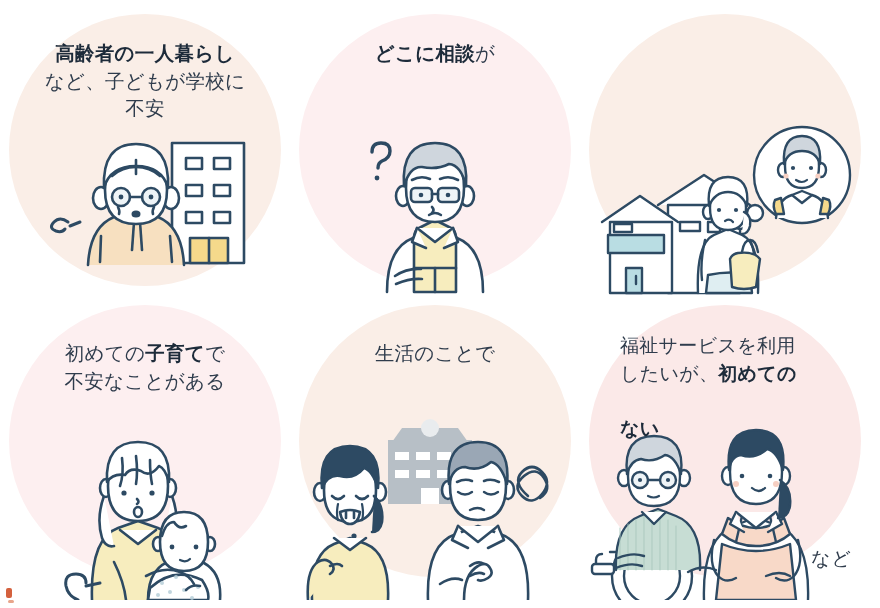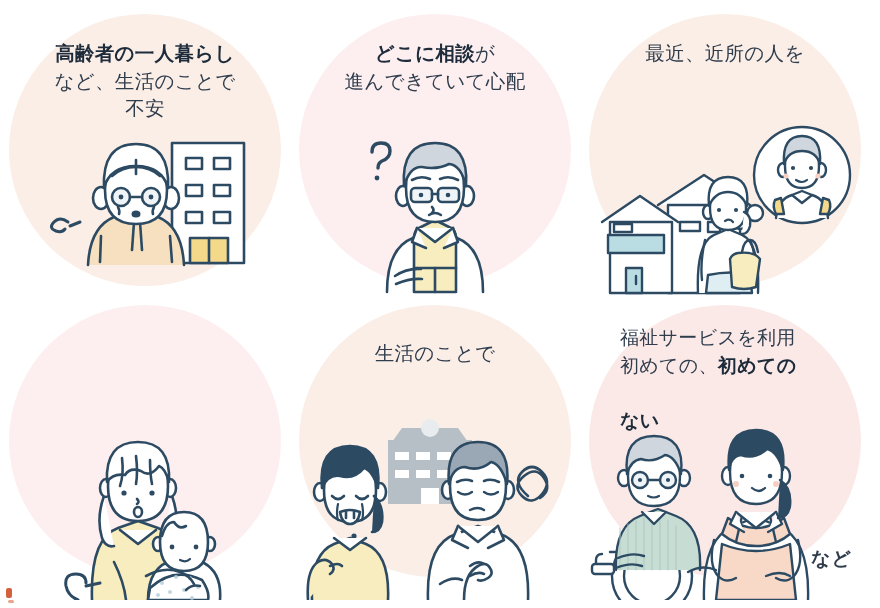--- a/index.html
+++ b/index.html
@@ -57,39 +57,39 @@
     letter-spacing: 0.3px;
     z-index: 4;
     padding: 0 2px;
     box-sizing: border-box;
   }
   .caption .b { font-weight: 700; color: #1d2b3a; }
   .caption .n { font-weight: 400; }
 
   
   .cap-left { text-align: left; padding-left: 40px; }
-  .cap-6 { top: 24px; font-size: 19px; line-height: 1.46; }
+  .cap-6 { top: 32px; font-size: 19px; line-height: 1.46; }
 
   
   .art {
     position: absolute;
     left: 0; top: 0;
     width: 290px;
     height: 300px;
     z-index: 3;
     pointer-events: none;
   }
 
   .etc-label {
     position: absolute;
     right: 18px;
     bottom: 28px;
     font-size: 19px;
     color: #2f3c4c;
-    font-weight: 700;
+    font-weight: 400;
     letter-spacing: 1px;
     z-index: 6;
   }
 
   .corner-mark {
     position: absolute;
     left: 4px;
     bottom: 2px;
     width: 16px;
     height: 22px;
@@ -98,21 +98,21 @@
 </style>
 </head>
 <body>
 
 <div class="board">
 
   <div class="cell r0 c0">
     <div class="circle" style="background:#faeee7"></div>
     <div class="caption">
       <span class="b">高齢者の一人暮らし</span><br>
-      <span class="n">など、生活のことで</span><br>
+      <span class="n">など、子どもが学校に</span><br>
       <span class="n">不安</span>
     </div>
     <svg class="art" viewBox="0 0 290 300">
       <g fill="none" stroke="#2d4a63" stroke-width="2.6" stroke-linecap="round" stroke-linejoin="round">
 
         <rect x="172" y="143" width="72" height="120" fill="#ffffff"></rect>
         <rect x="186" y="158" width="16" height="11" fill="#ffffff"></rect>
         <rect x="214" y="158" width="16" height="11" fill="#ffffff"></rect>
         <rect x="186" y="185" width="16" height="11" fill="#ffffff"></rect>
         <rect x="214" y="185" width="16" height="11" fill="#ffffff"></rect>
@@ -152,21 +152,20 @@
         <path d="M68 222 q-8 -6 -14 0 q-6 6 2 9 q6 2 9 -2" stroke-width="3"></path>
         <path d="M70 226 l10 -4" stroke-width="3"></path>
       </g>
     </svg>
   </div>
 
   <div class="cell r0 c1">
     <div class="circle" style="background:#fdeff0"></div>
     <div class="caption">
       <span class="b">どこに相談</span><span class="n">が</span><br>
-      <span class="n">進んできていて心配</span>
     </div>
     <svg class="art" viewBox="0 0 290 300">
       <g fill="none" stroke="#2d4a63" stroke-width="2.6" stroke-linecap="round" stroke-linejoin="round">
 
         <path d="M82 152 q0 -9 9 -9 q9 0 9 8 q0 7 -8 10 q-4 2 -4 7" stroke-width="3.4"></path>
         <circle cx="87" cy="178" r="2.4" fill="#2d4a63" stroke="none"></circle>
 
         <path d="M97 292 q0 -44 26 -54 l22 -9 l22 9 q26 10 26 54" fill="#ffffff"></path>
 
         <path d="M124 239 q0 -6 3 -10 l18 -9 l18 9 q3 4 3 10 v53 h-42z" fill="#f7edbe"></path>
@@ -198,21 +197,21 @@
 
         <path d="M139 215 q6 -4 12 0" stroke-width="2.4"></path>
         <path d="M142 207 q3 3 0 6"></path>
       </g>
     </svg>
   </div>
 
   <div class="cell r0 c2">
     <div class="circle" style="background:#faeee7"></div>
     <div class="caption">
-      <span class="n">最近、近所の人を</span><br>
+      <br>
     </div>
     <svg class="art" viewBox="0 0 290 300">
       <g fill="none" stroke="#2d4a63" stroke-width="2.4" stroke-linecap="round" stroke-linejoin="round">
 
         <path d="M78 205 l46 -30 l46 30" fill="#ffffff"></path>
         <rect x="88" y="205" width="72" height="88" fill="#ffffff"></rect>
         <rect x="100" y="222" width="20" height="9" fill="#ffffff"></rect>
         <rect x="128" y="222" width="12" height="10" fill="#ffffff"></rect>
 
         <path d="M22 222 l38 -26 l38 26" fill="#ffffff"></path>
@@ -255,20 +254,24 @@
         <path d="M164 212 q8 4 6 14 q-2 8 -8 8" fill="#ffffff"></path>
         <circle cx="139" cy="210" r="2.1" fill="#2d4a63" stroke="none"></circle>
         <circle cx="156" cy="210" r="2.1" fill="#2d4a63" stroke="none"></circle>
         <path d="M145 221 q5 -3 8 1" stroke-width="2.2"></path>
       </g>
     </svg>
   </div>
 
   <div class="cell r1 c0">
     <div class="circle" style="background:#fdeff0"></div>
+    <div class="caption">
+      <span class="n">初めての</span><span class="b">子育て</span><span class="n">で</span><br>
+      <span class="n">不安なことがある</span>
+    </div>
     <svg class="art" viewBox="0 0 290 300">
       <g fill="none" stroke="#2d4a63" stroke-width="2.6" stroke-linecap="round" stroke-linejoin="round">
 
         <path d="M92 300 q-2 -62 26 -72 l20 -7 l20 7 q28 10 26 72" fill="#f7edbe"></path>
         <path d="M120 230 l18 14 l18 -14" fill="#ffffff"></path>
         <path d="M114 262 q10 20 12 38"></path>
 
         <path d="M104 196 q-8 22 -2 42 q4 10 12 8" fill="#ffffff"></path>
         <path d="M172 196 q8 22 2 42 q-4 10 -12 8" fill="#ffffff"></path>
         <ellipse cx="106" cy="188" rx="6" ry="9" fill="#ffffff"></ellipse>
@@ -389,21 +392,21 @@
 
         <path d="M238 196 q-16 -14 -6 -24 q10 -10 20 0 q10 10 0 22 q-10 12 -20 2 q-10 -10 2 -20 q12 -10 20 2 q8 12 -4 20" stroke-width="2.6"></path>
       </g>
     </svg>
   </div>
 
   <div class="cell r1 c2">
     <div class="circle" style="background:#fbe9e8"></div>
     <div class="caption cap-left cap-6">
       <span class="n">福祉サービスを利用</span><br>
-      <span class="n">初めての、</span><span class="b">初めての</span><br>
+      <span class="n">したいが、</span><span class="b">初めての</span><br>
       <br>
       <span class="b">ない</span>
     </div>
     <svg class="art" viewBox="0 0 290 300">
       <g fill="none" stroke="#2d4a63" stroke-width="2.4" stroke-linecap="round" stroke-linejoin="round">
 
         <circle cx="72" cy="276" r="40" fill="#ffffff"></circle>
         <circle cx="72" cy="276" r="28" fill="#ffffff"></circle>
         <path d="M30 252 h50"></path>
         <path d="M22 254 q-6 0 -6 6 v10"></path>

